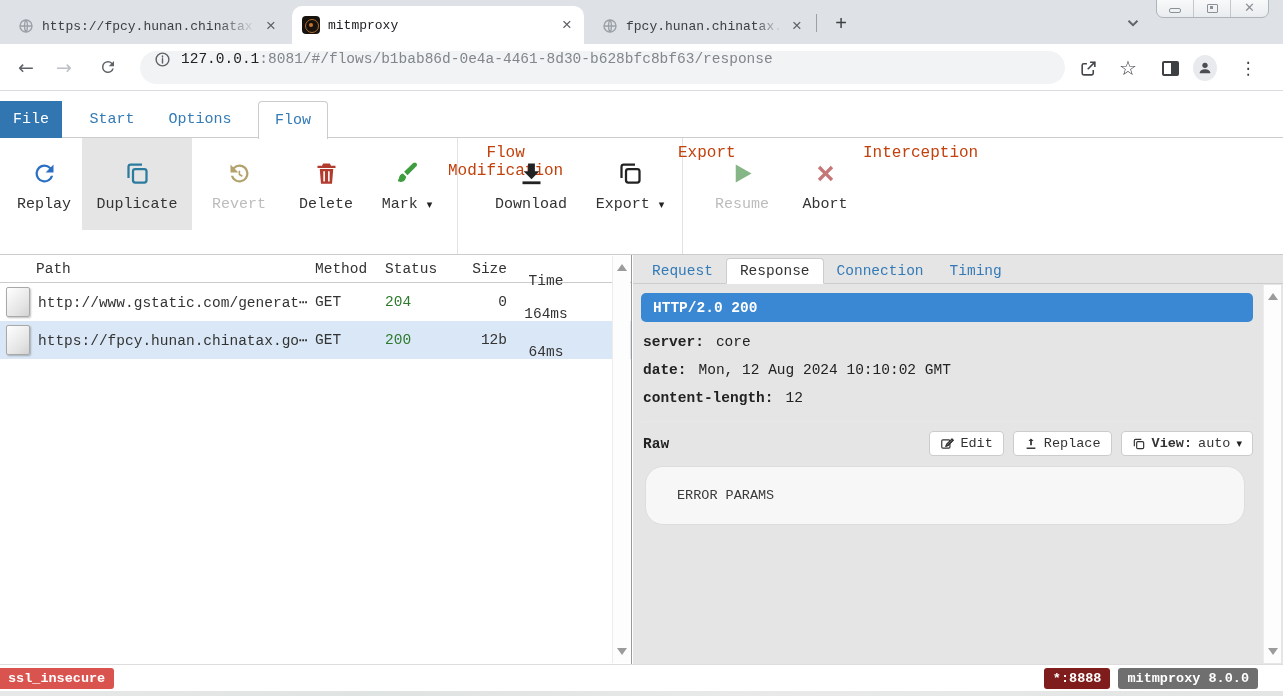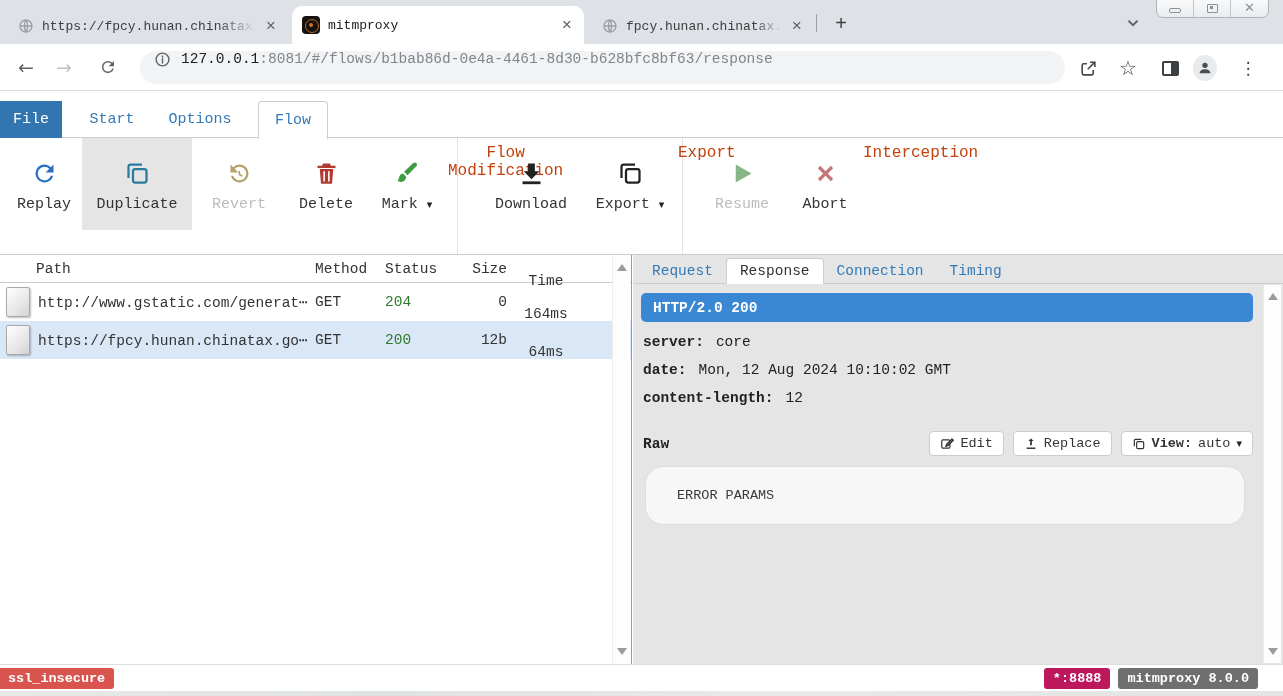--- a/index.html
+++ b/index.html
@@ -114,21 +114,21 @@
   .mini-btn { border:1px solid #ccc; border-radius:4px; background:#fff; padding:4px 10px; font-size:13.5px; color:#333; display:inline-flex; align-items:center; gap:6px; margin-left:9px; }
   .mini-btn svg { width:14px; height:14px; }
   .mini-btn .b { font-weight:bold; }
   .content-box { margin:10px 38px 12px 12px; border:1px solid #ddd; border-radius:18px; background:#f7f7f7; padding:21px 31px; font-size:13.5px; color:#3b3b3b; }
 
   
   .statusbar { position:absolute; left:0; top:664px; width:100%; height:44px; background:#fff; border-top:1px solid #ddd; }
   .badge { font-size:13.5px; font-weight:bold; color:#fff; padding:3px 9px; border-radius:3px; }
   .ssl-badge { position:absolute; left:0; top:3px; background:#d9534f; border-radius:0 3px 3px 0; padding-left:8px; }
   .right-badges { position:absolute; right:25px; top:3px; display:flex; gap:8px; }
-  .port-badge { background:#be185d; }
+  .port-badge { background:#7f1d1d; }
   .ver-badge { background:#6f6f6f; }
 
   .desktop-sliver { position:absolute; left:0; top:691px; width:100%; height:5px; background:linear-gradient(90deg,#e7e9e8,#dfe3e1 30%,#e9e9ea 60%,#e2e5e4); }
 </style>
 </head>
 <body>
 
 <div class="screen">
 
   <div class="tabstrip">

